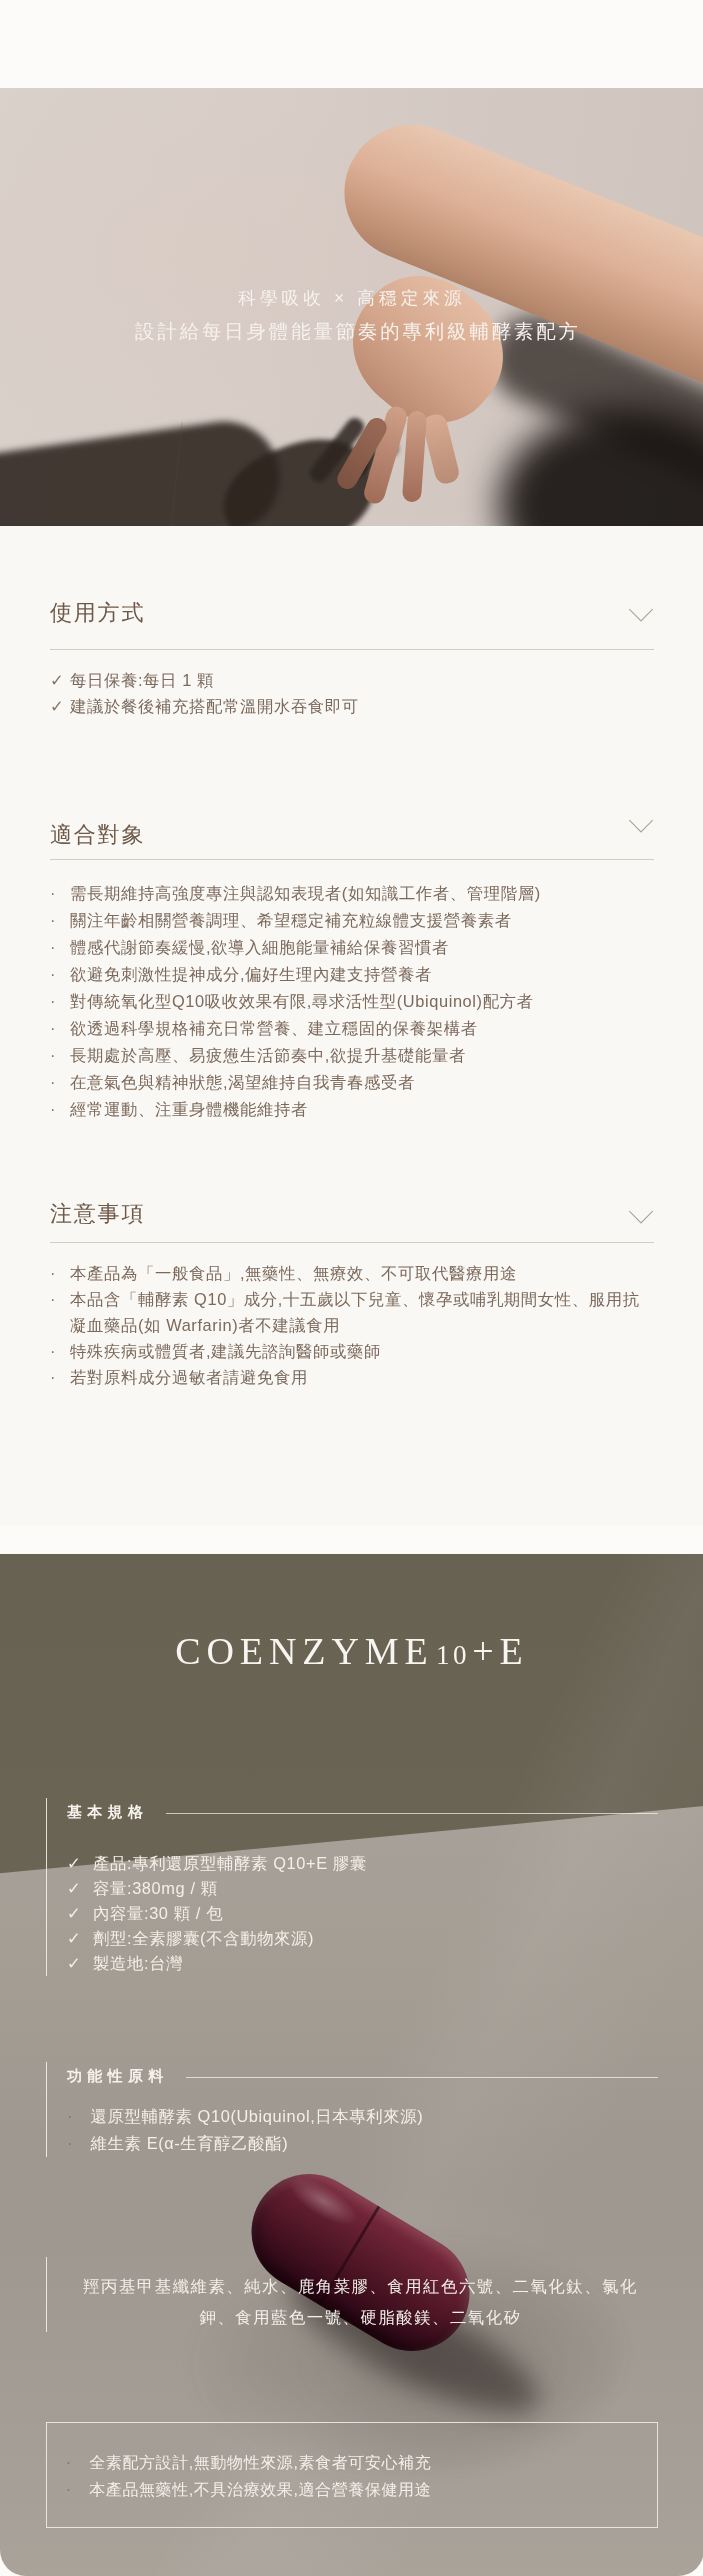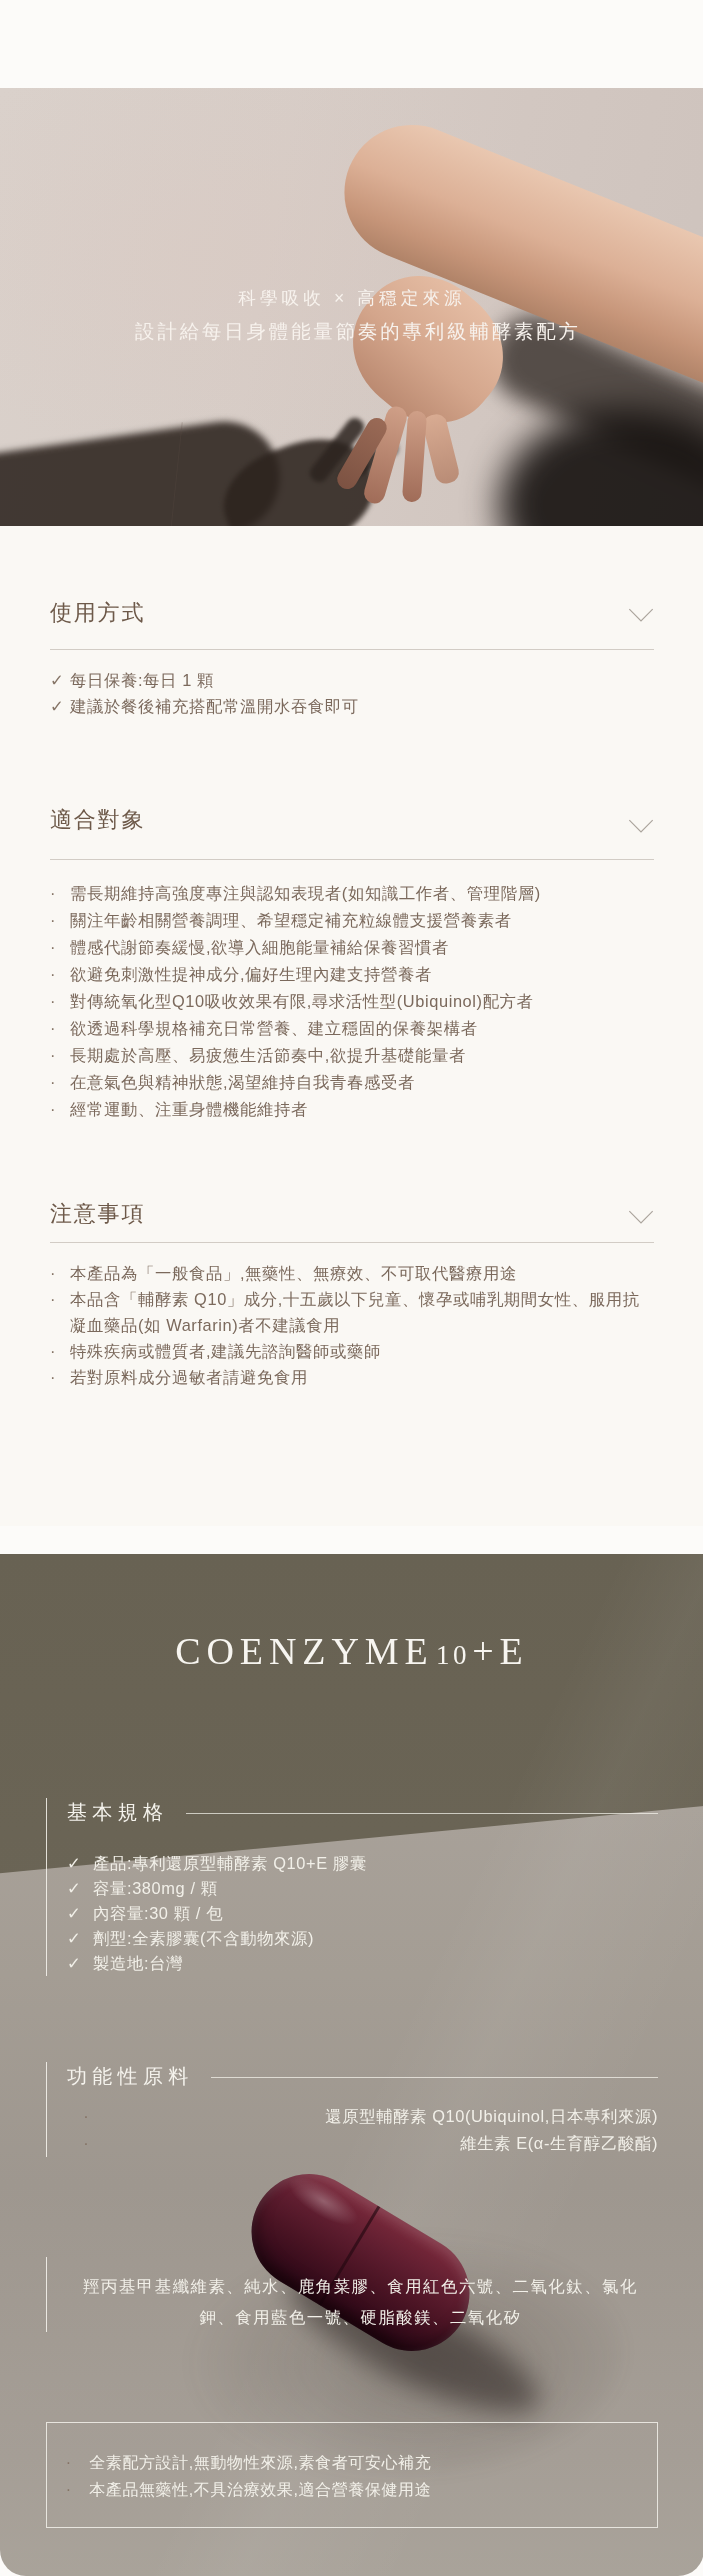--- a/index.html
+++ b/index.html
@@ -48,21 +48,21 @@
   .chevron svg{display:block;}
   .divider{position:absolute;left:50px;width:604px;height:1.2px;background:#d2ccc5;}
   .list{position:absolute;left:50px;width:605px;color:#7b695c;font-size:16.4px;}
   .row{display:flex;align-items:flex-start;}
   .row .mark{flex:0 0 20px;color:#857466;}
   .row .txt{flex:1;letter-spacing:0.6px;}
   .usage-list .row{line-height:26px;}
   .audience-list .row{line-height:27px;}
   .notes-list .row{line-height:26px;}
   .h-usage{top:72px;} .chev-usage{top:82px;} .div-usage{top:123px;} .usage-list{top:141px;}
-  .h-audience{top:279px;} .chev-audience{top:293px;} .div-audience{top:333px;} .audience-list{top:354px;}
+  .h-audience{top:294px;} .chev-audience{top:293px;} .div-audience{top:333px;} .audience-list{top:354px;}
   .h-notes{top:673px;} .chev-notes{top:684px;} .div-notes{top:716px;} .notes-list{top:734px;}
 
   
   .dark{position:relative;height:1050px;overflow:hidden;color:#f4f2ec;
     background:linear-gradient(180deg,#a8a199 24%,#a49d94 40%,#9e978f 60%,#a59e96 86%,#aaa49b 100%);margin-top:28px;}
   .dark .olive{position:absolute;inset:0;z-index:0;
     background:linear-gradient(180deg,#686253 0%,#6e6859 80%);
     clip-path:polygon(0 0,100% 0,100% 24%,0 30.4%);}
   .dark .sheen{position:absolute;inset:0;z-index:0;
     background:linear-gradient(115deg,transparent 52%,rgba(255,255,255,.05) 60%,transparent 74%);}
@@ -70,29 +70,29 @@
     background:radial-gradient(ellipse at 55% 55%,rgba(55,46,40,.28),transparent 68%);filter:blur(8.2px);}
 
   .co-title{position:absolute;z-index:3;left:0;right:0;top:75px;text-align:center;
     font-family:"Liberation Serif","DejaVu Serif",serif;color:#f7f5f0;}
   .co-title .big{font-size:38px;letter-spacing:5.9px;}
   .co-title .small{font-size:27px;letter-spacing:3.5px;}
 
   .dblock{position:absolute;z-index:3;left:46px;width:612px;
     border-left:1.2px solid rgba(248,246,240,.85);padding-left:20px;box-sizing:border-box;}
   .dblock .head-row{display:flex;align-items:center;gap:17.6px;height:29px;}
-  .dblock .head{font-size:20px;letter-spacing:5.3px;white-space:nowrap;color:#f5f3ed;}
+  .dblock .head{font-size:15px;letter-spacing:5.3px;white-space:nowrap;color:#f5f3ed;font-weight:bold;}
   .dblock .rule{flex:1;height:0.6px;background:rgba(248,246,240,.7);margin-top:2.3px;}
   .dblock .list2{color:#f2f0e9;font-size:16.4px;}
   .dblock .row{align-items:flex-start;}
   .spec{top:244px;}
   .spec .list2{margin-top:23.5px;}
   .spec .row{line-height:25px;letter-spacing:2.3px;}
   .spec .mark{flex:0 0 26px;color:#f2f0e9;}
-  .func{top:508px;text-align:right;}
+  .func{top:508px;}
   .func .list2{margin-top:11.7px;}
   .func .row{line-height:27px;letter-spacing:1.8px;}
   .func .mark{flex:0 0 23.5px;}
   .ing{top:703px;}
   .ing .para{margin-top:14px;width:587px;font-size:16.4px;line-height:30.5px;letter-spacing:1.5px;color:#f2f0e9;text-align:center;}
 
   .capsule-shadow{position:absolute;z-index:2;left:276px;top:751px;width:276px;height:76px;border-radius:50%;
     transform:rotate(26deg);background:rgba(36,28,26,.5);filter:blur(13px);}
   .capsule{position:absolute;z-index:2;left:243px;top:651px;width:235px;height:115px;border-radius:59px;
     transform:rotate(31deg);

